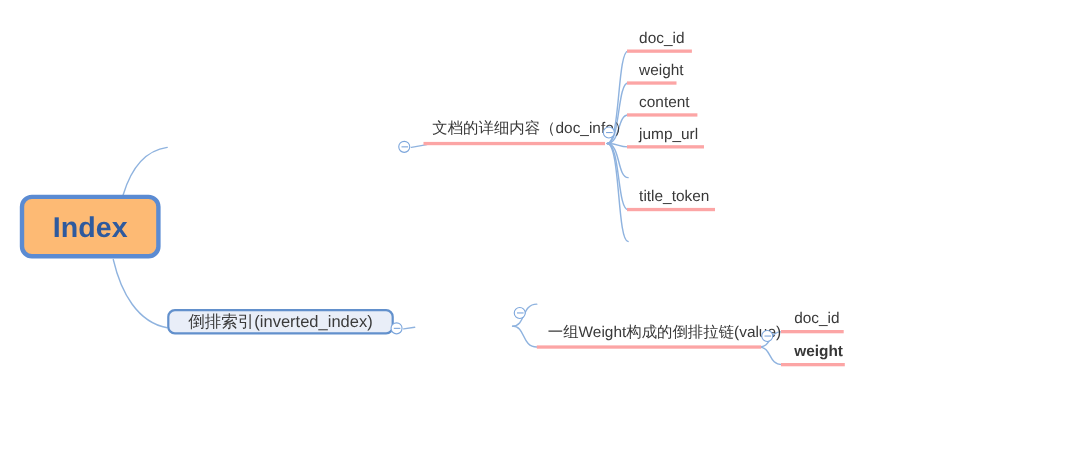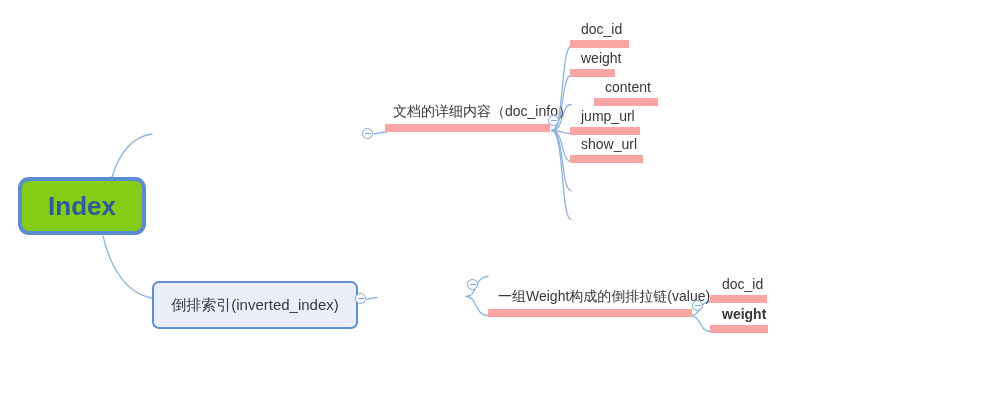--- a/index.html
+++ b/index.html
@@ -8,26 +8,26 @@
     font-family:"Liberation Sans","DejaVu Sans",sans-serif;overflow:hidden;
   }
   svg.wires{position:absolute;left:0;top:0;z-index:1;}
   .topic{
     position:absolute;box-sizing:border-box;z-index:2;
     border:2px solid #6290CC;border-radius:7px;background:#E9EEF8;
     color:#3A3A3A;font-size:15px;display:flex;align-items:center;justify-content:center;
     white-space:nowrap;cursor:default;
   }
   .topic.root{
-    border:4px solid #5B8BD2;border-radius:11px;background:#84cc16;
+    border:4px solid #5B8BD2;border-radius:11px;background:#fdba74;
     color:#2E5A9E;font-weight:bold;font-size:26px;
   }
   .linenode{
     position:absolute;box-sizing:border-box;z-index:2;
-    border-bottom:8px solid #fca5a5;
+    border-bottom:3px solid #fca5a5;
     color:#383838;font-size:14px;white-space:nowrap;
     display:flex;align-items:flex-end;padding-bottom:3px;cursor:default;
   }
   .collapse{
     position:absolute;box-sizing:border-box;z-index:3;
     width:11px;height:11px;border:1.5px solid #7CA6DC;border-radius:50%;
     background:#ffffff;cursor:pointer;
   }
   .collapse .minus{
     position:absolute;left:1.5px;right:1.5px;top:50%;margin-top:-0.75px;
@@ -60,29 +60,29 @@
       <path d="M466,296.5 C478,296.5 474,315.5 488,315.5"></path>
 
       <path d="M690,315.5 C702,315.5 698,301.5 711,301.5"></path>
       <path d="M690,315.5 C702,315.5 698,331.5 711,331.5"></path>
     </g>
   </svg>
 
   <div class="topic root" style="left:18px;top:177px;width:128px;height:58px;">Index</div>
 
 
-  <div class="topic" style="left:152px;top:281px;width:206px;height:48px;">倒排索引(inverted_index)</div>
+  <div class="topic" style="left:152px;top:281px;width:206px;height:23px;">倒排索引(inverted_index)</div>
 
   <div class="linenode" style="left:385px;top:107px;width:165px;height:25px;padding-left:8px;">文档的详细内容（doc_info）</div>
 
   <div class="linenode" style="left:570px;top:24px;width:59px;height:24px;padding-left:11px;">doc_id</div>
   <div class="linenode" style="left:570px;top:53px;width:45px;height:24px;padding-left:11px;">weight</div>
-  <div class="linenode" style="left:594px;top:82px;width:64px;height:24px;padding-left:11px;">content</div>
+  <div class="linenode" style="left:570px;top:82px;width:64px;height:24px;padding-left:11px;">content</div>
   <div class="linenode" style="left:570px;top:111px;width:70px;height:24px;padding-left:11px;text-align:center;">jump_url</div>
-  <div class="linenode" style="left:570px;top:139px;width:73px;height:24px;padding-left:11px;">show_url</div>
+  <div class="linenode" style="left:570px;top:168px;width:80px;height:24px;padding-left:11px;">title_token</div>
 
 
   <div class="linenode" style="left:488px;top:292px;width:204px;height:25px;padding-left:10px;">一组Weight构成的倒排拉链(value)</div>
 
   <div class="linenode" style="left:710px;top:280px;width:57px;height:23px;padding-left:12px;">doc_id</div>
   <div class="linenode" style="left:710px;top:309px;width:58px;height:24px;padding-left:12px;font-weight:bold;">weight</div>
 
   <div class="collapse" style="left:362px;top:128px;">
     <span class="minus"></span>
   </div>

